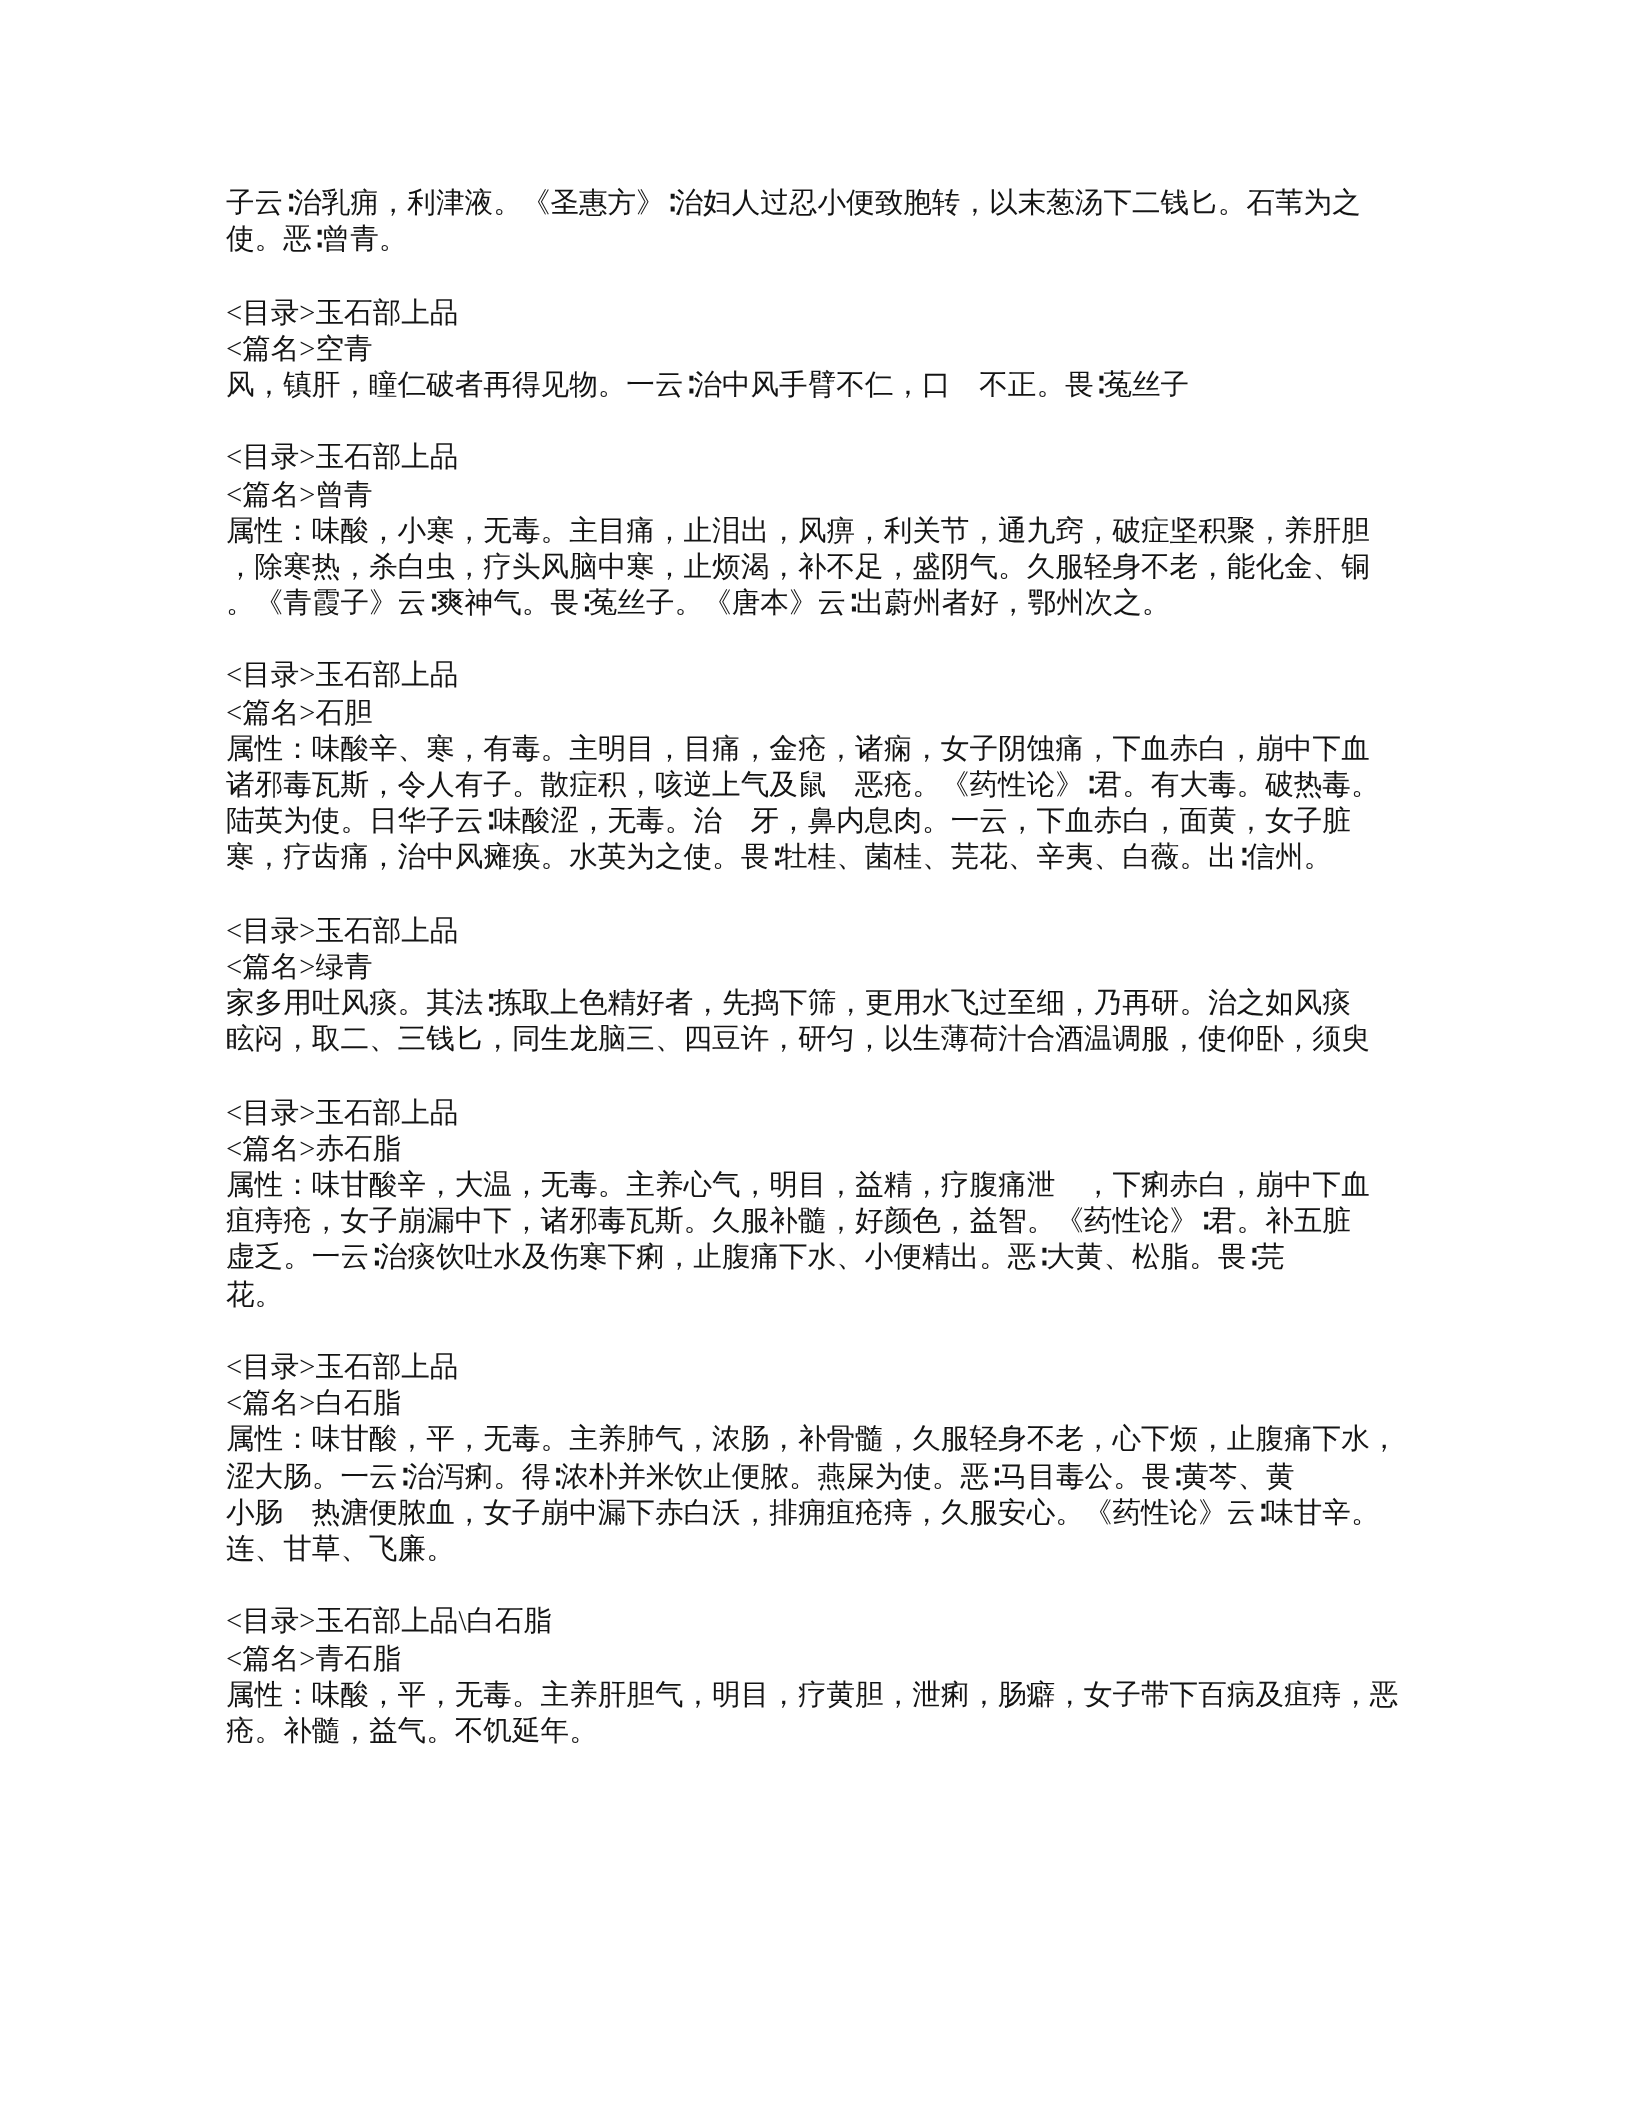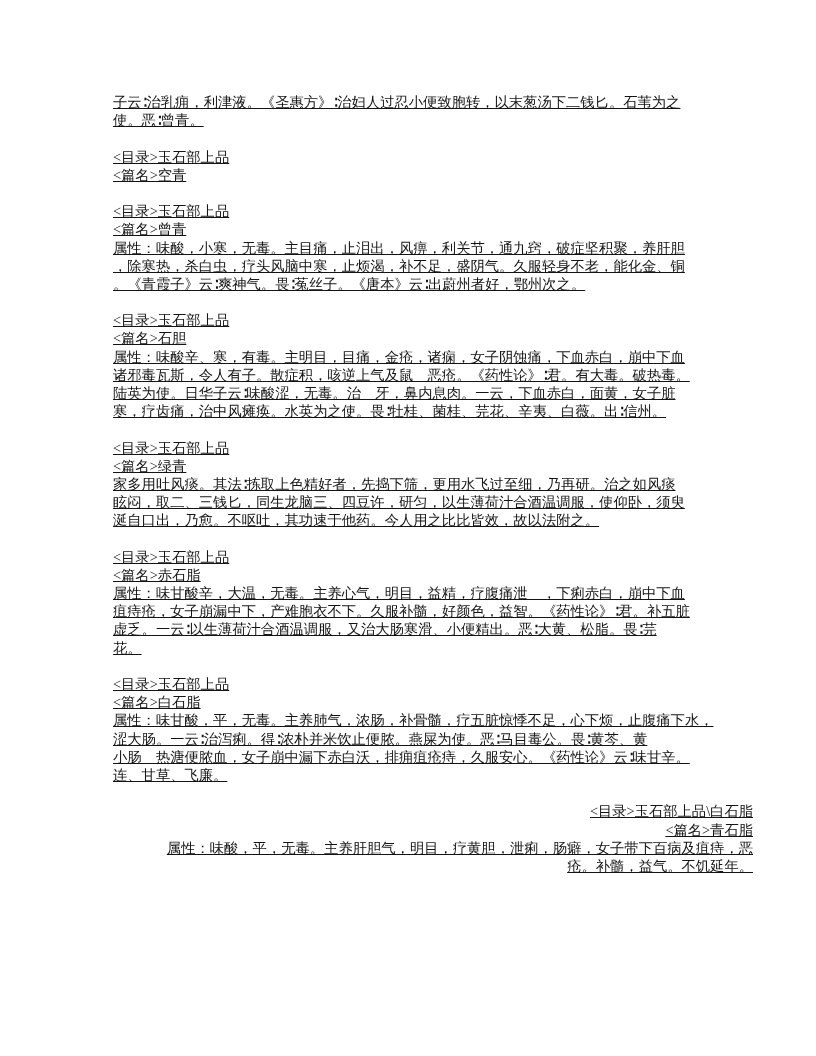--- a/index.html
+++ b/index.html
@@ -20,41 +20,41 @@
     position: absolute;
     left: 113px;
     top: 93px;
     width: 640px;
     color: #141414;
     font-size: 14.3px;
     line-height: 18.2px;
     font-weight: 400;
   }
   .para { margin: 0 0 18.2px 0; }
-  .para:last-child { margin-bottom: 4px; text-align: right; }
+  .para:last-child { margin-bottom: 4px; }
   .line {
     white-space: pre;
     height: 18.2px;
-    text-decoration: underline;
   }
 </style>
 </head>
 <body style="background: rgb(255, 255, 255);">
 
 <div class="page">
   <div class="doc" style="color: rgb(20, 20, 20);">
 
     <div class="para">
       <div class="line">子云∶治乳痈，利津液。《圣惠方》∶治妇人过忍小便致胞转，以末葱汤下二钱匕。石苇为之</div>
       <div class="line">使。恶∶曾青。</div>
     </div>
 
     <div class="para">
       <div class="line">&lt;目录&gt;玉石部上品</div>
       <div class="line">&lt;篇名&gt;空青</div>
+      <div class="line">风，镇肝，瞳仁破者再得见物。一云∶治中风手臂不仁，口　不正。畏∶菟丝子</div>
     </div>
 
     <div class="para">
       <div class="line">&lt;目录&gt;玉石部上品</div>
       <div class="line">&lt;篇名&gt;曾青</div>
       <div class="line">属性：味酸，小寒，无毒。主目痛，止泪出，风痹，利关节，通九窍，破症坚积聚，养肝胆</div>
       <div class="line">，除寒热，杀白虫，疗头风脑中寒，止烦渴，补不足，盛阴气。久服轻身不老，能化金、铜</div>
       <div class="line">。《青霞子》云∶爽神气。畏∶菟丝子。《唐本》云∶出蔚州者好，鄂州次之。</div>
     </div>
 
@@ -65,36 +65,35 @@
       <div class="line">诸邪毒瓦斯，令人有子。散症积，咳逆上气及鼠　恶疮。《药性论》∶君。有大毒。破热毒。</div>
       <div class="line">陆英为使。日华子云∶味酸涩，无毒。治　牙，鼻内息肉。一云，下血赤白，面黄，女子脏</div>
       <div class="line">寒，疗齿痛，治中风瘫痪。水英为之使。畏∶牡桂、菌桂、芫花、辛夷、白薇。出∶信州。</div>
     </div>
 
     <div class="para">
       <div class="line">&lt;目录&gt;玉石部上品</div>
       <div class="line">&lt;篇名&gt;绿青</div>
       <div class="line">家多用吐风痰。其法∶拣取上色精好者，先捣下筛，更用水飞过至细，乃再研。治之如风痰</div>
       <div class="line">眩闷，取二、三钱匕，同生龙脑三、四豆许，研匀，以生薄荷汁合酒温调服，使仰卧，须臾</div>
-      <div class="line">涎自口出，乃愈。不呕吐，其功速于他药。今人用之比比皆效，故以法附之。</div>
     </div>
 
     <div class="para">
       <div class="line">&lt;目录&gt;玉石部上品</div>
       <div class="line">&lt;篇名&gt;赤石脂</div>
       <div class="line">属性：味甘酸辛，大温，无毒。主养心气，明目，益精，疗腹痛泄　，下痢赤白，崩中下血</div>
-      <div class="line">疽痔疮，女子崩漏中下，产难胞衣不下。久服补髓，好颜色，益智。《药性论》∶君。补五脏</div>
-      <div class="line">虚乏。一云∶以生薄荷汁合酒温调服，又治大肠寒滑、小便精出。恶∶大黄、松脂。畏∶芫</div>
+      <div class="line">疽痔疮，女子崩漏中下，诸邪毒瓦斯。久服补髓，好颜色，益智。《药性论》∶君。补五脏</div>
+      <div class="line">虚乏。一云∶治痰饮吐水及伤寒下痢，止腹痛下水、小便精出。恶∶大黄、松脂。畏∶芫</div>
       <div class="line">花。</div>
     </div>
 
     <div class="para">
       <div class="line">&lt;目录&gt;玉石部上品</div>
       <div class="line">&lt;篇名&gt;白石脂</div>
-      <div class="line">属性：味甘酸，平，无毒。主养肺气，浓肠，补骨髓，疗五脏惊悸不足，心下烦，止腹痛下水，</div>
+      <div class="line">属性：味甘酸，平，无毒。主养肺气，浓肠，补骨髓，久服轻身不老，心下烦，止腹痛下水，</div>
       <div class="line">涩大肠。一云∶治泻痢。得∶浓朴并米饮止便脓。燕屎为使。恶∶马目毒公。畏∶黄芩、黄</div>
       <div class="line">小肠　热溏便脓血，女子崩中漏下赤白沃，排痈疽疮痔，久服安心。《药性论》云∶味甘辛。</div>
       <div class="line">连、甘草、飞廉。</div>
     </div>
 
     <div class="para">
       <div class="line">&lt;目录&gt;玉石部上品\白石脂</div>
       <div class="line">&lt;篇名&gt;青石脂</div>
       <div class="line">属性：味酸，平，无毒。主养肝胆气，明目，疗黄胆，泄痢，肠癖，女子带下百病及疽痔，恶</div>
       <div class="line">疮。补髓，益气。不饥延年。</div>

